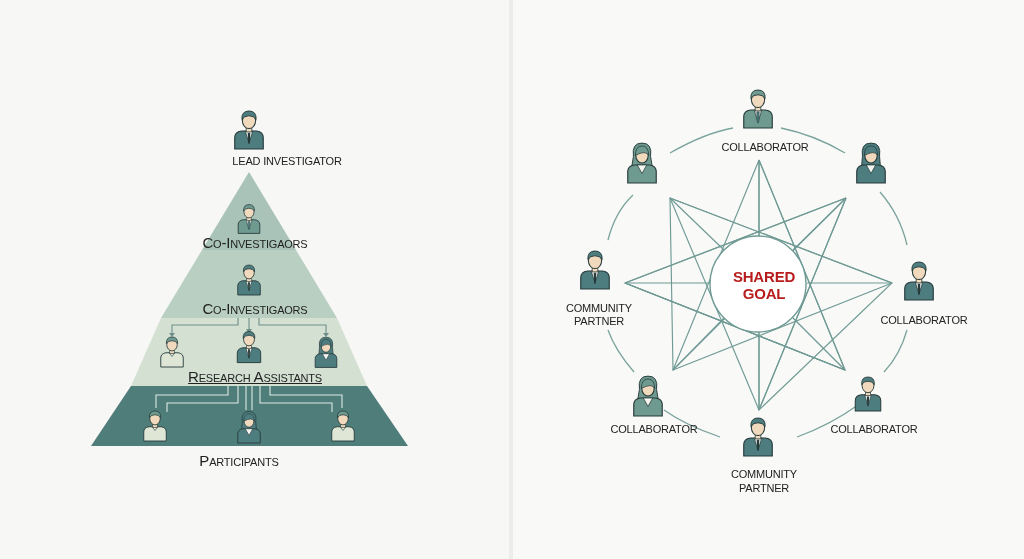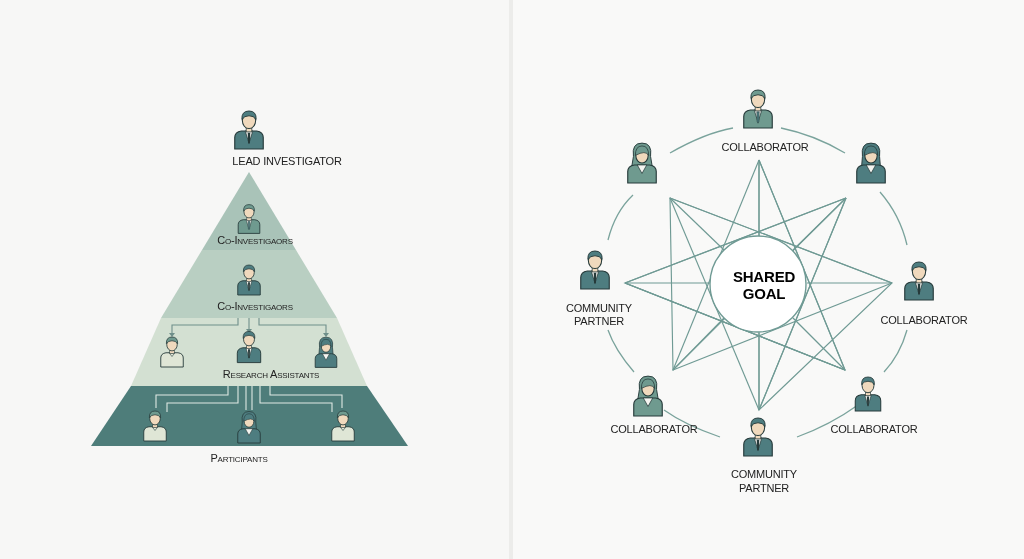--- a/index.html
+++ b/index.html
@@ -4,22 +4,22 @@
 <style>
   html, body { margin:0; padding:0; }
   body { width:1024px; height:559px; background:#f6f6f5; font-family:"Liberation Sans", sans-serif; position:relative; overflow:hidden; }
   .panel { position:absolute; top:0; height:559px; }
   .panel-left { left:0; width:510px; background:#f7f7f6; }
   .panel-right { left:513px; width:511px; background:#f9f9f8; }
   .divider { position:absolute; left:509px; top:0; width:4px; height:559px; background:#ececea; }
   svg { position:absolute; left:0; top:0; }
   .lbl { position:absolute; color:#222; text-align:center; white-space:nowrap; transform:translateX(-50%); letter-spacing:-0.2px;padding-left:12px; }
   .lbl.cap { font-size:11px; font-weight:normal; text-transform:uppercase; }
-  .lbl.sc { font-size:11px; font-variant:small-caps; }
-  .lbl.goal { font-size:15px; line-height:17px; font-weight:bold; text-transform:uppercase; color:#000000; }
+  .lbl.sc { font-size:15px; font-variant:small-caps; }
+  .lbl.goal { font-size:15px; line-height:17px; font-weight:bold; text-transform:uppercase; color:#b91c1c; }
 </style>
 </head>
 <body>
 
 <div class="panel panel-left"></div>
 <div class="divider"></div>
 <div class="panel panel-right"></div>
 
 <svg width="1024" height="559" viewBox="0 0 1024 559">
   <defs>
@@ -150,21 +150,21 @@
     <use href="#person-suit" transform="translate(919,281) scale(0.95)"></use>
     <use href="#person-woman-light" transform="translate(648,397) scale(0.95)"></use>
     <use href="#person-suit" transform="translate(868,394) scale(0.85)"></use>
     <use href="#person-suit" transform="translate(758,437) scale(0.95)"></use>
   </g>
 </svg>
 
 <div class="lbl cap" style="left:249px; top:155px;margin-left:32px;">LEAD INVESTIGATOR</div>
 <div class="lbl sc" style="left:249px; top:234px;">Co-Investigaors</div>
 <div class="lbl sc" style="left:249px; top:300px;">Co-Investigaors</div>
-<div class="lbl sc" style="left:265px; top:368px;">Research Assistants</div>
+<div class="lbl sc" style="left:249px; top:368px;text-decoration:underline;">Research Assistants</div>
 <div class="lbl sc" style="left:233px; top:452px;">Participants</div>
 
 <div class="lbl goal" style="left:758px; top:268px;">
   <div>SHARED</div>
   <div>GOAL</div>
 </div>
 
 <div class="lbl cap" style="left:759px; top:141px;">COLLABORATOR</div>
 <div class="lbl cap" style="left:593px; top:302px; line-height:13px;">
   <div>COMMUNITY</div>

